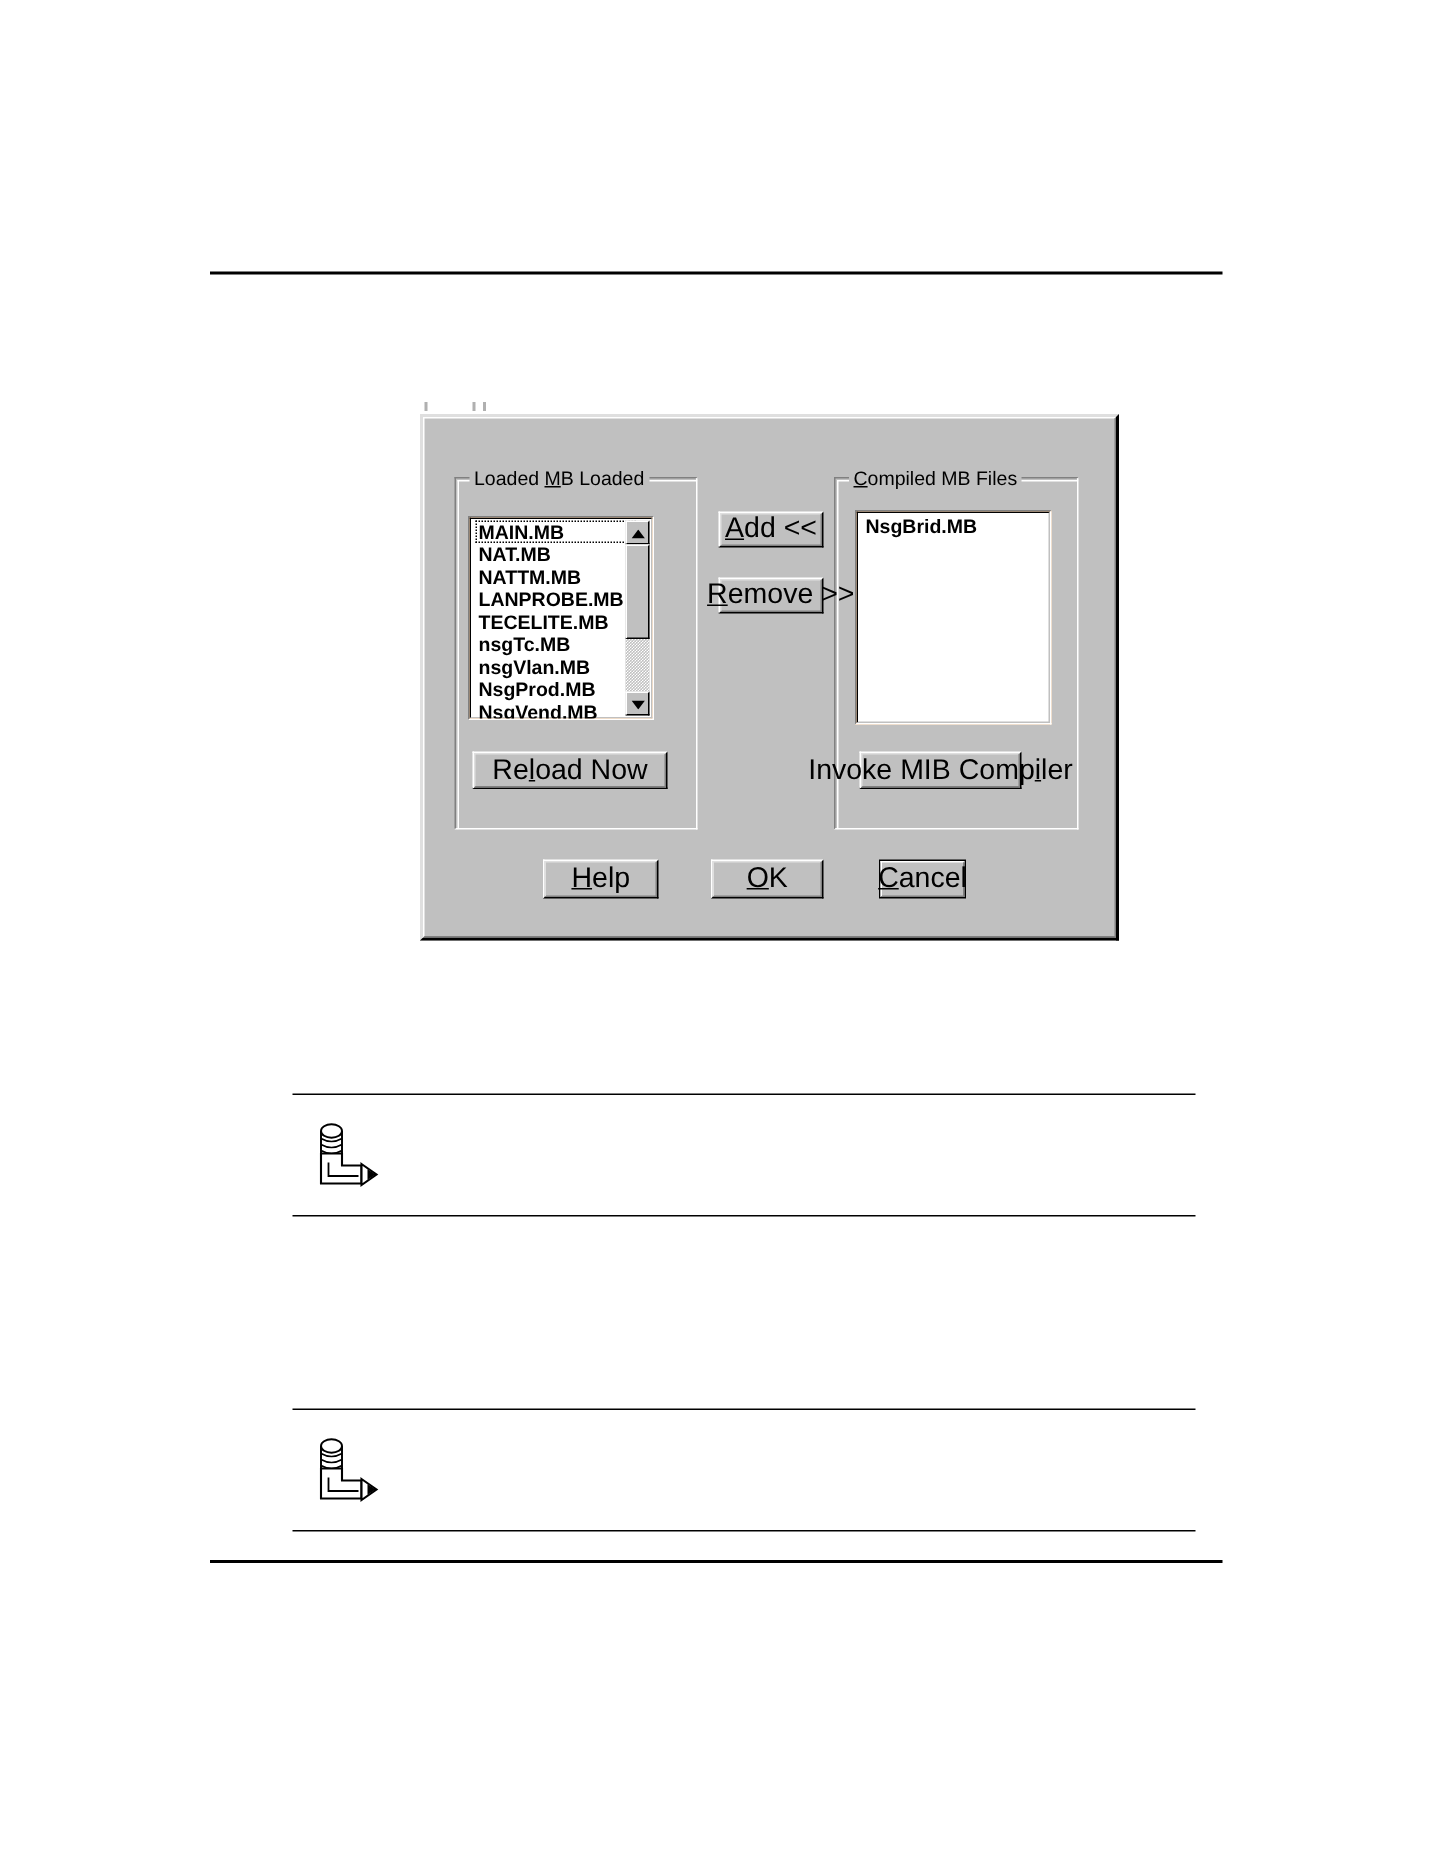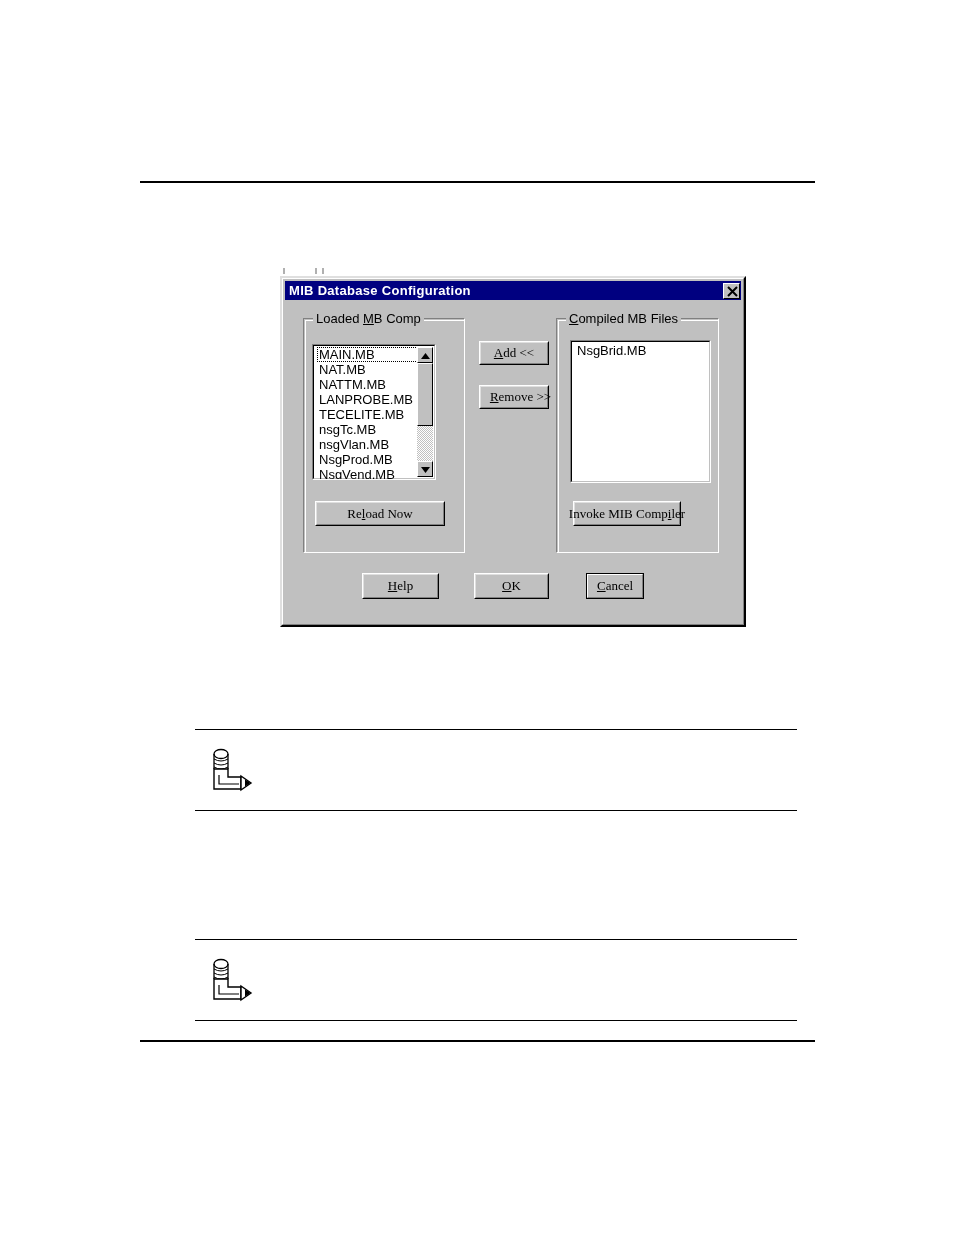--- a/index.html
+++ b/index.html
@@ -140,33 +140,34 @@
   
   .listbox {
     position: absolute;
     background: #fdba74;
     border-top: 1px solid #808080;
     border-left: 1px solid #808080;
     border-right: 1px solid #ffffff;
     border-bottom: 1px solid #ffffff;
     box-sizing: border-box;
     overflow: hidden;
+    font-weight: bold;
   }
   .listbox-inner {
     position: absolute;
     inset: 0;
     border-top: 1px solid #000000;
     border-left: 1px solid #000000;
     border-right: 1px solid #c0c0c0;
     border-bottom: 1px solid #c0c0c0;
     box-sizing: border-box;
     background: #ffffff;
   }
   #listbox-loaded   { left: 30px;  top: 66px; width: 124px; height: 136px; }
-  #listbox-compiled { left: 288px; top: 62px; width: 141px; height: 143px; }
+  #listbox-compiled { left: 288px; top: 62px; width: 131px; height: 143px; }
 
   .list-items {
     position: absolute;
     left: 3px;
     top: 1px;
     right: 0;
     font-size: 13px;
     color: #000000;
   }
   .list-item {
@@ -235,22 +236,22 @@
 
   
   .btn {
     position: absolute;
     background: #c0c0c0;
     border-top: 1px solid #ffffff;
     border-left: 1px solid #ffffff;
     border-right: 1px solid #000000;
     border-bottom: 1px solid #000000;
     box-sizing: border-box;
-    font-family: Liberation Serif, serif;
-    font-size: 13px;
+    font-family: Liberation Sans, sans-serif;
+    font-size: 19px;
     color: #000000;
     display: flex;
     align-items: center;
     justify-content: center;
     cursor: default;
     padding: 0;
     white-space: nowrap;
   }
   .btn-face {
     position: absolute;
@@ -333,32 +334,23 @@
   <span></span>
 </div>
 
 <div class="artifact" style="left:283px; top:268px;"></div>
 <div class="artifact" style="left:315px; top:268px;"></div>
 <div class="artifact" style="left:322px; top:268px;"></div>
 
 <div class="dialog">
   <div class="dialog-inner"></div>
 
-  <div class="titlebar">
-    <span class="titlebar-text">MIB Database Configuration</span>
-    <span class="titlebar-spacer"></span>
-    <span class="close-button">
-      <svg width="11" height="11" viewBox="0 0 11 11">
-        <path d="M1 1 L10 10 M10 1 L1 10" stroke="#000000" stroke-width="2"></path>
-      </svg>
-    </span>
-  </div>
 
   <div class="groupbox" id="group-loaded">
-    <span class="group-label"><span>Loaded </span><span class="accel">M</span><span>B Comp</span></span>
+    <span class="group-label"><span>Loaded </span><span class="accel">M</span><span>B Loaded</span></span>
   </div>
 
   <div class="listbox" id="listbox-loaded">
     <div class="listbox-inner">
       <div class="list-items">
         <div class="list-item focused">MAIN.MB</div>
         <div class="list-item">NAT.MB</div>
         <div class="list-item">NATTM.MB</div>
         <div class="list-item">LANPROBE.MB</div>
         <div class="list-item">TECELITE.MB</div>

